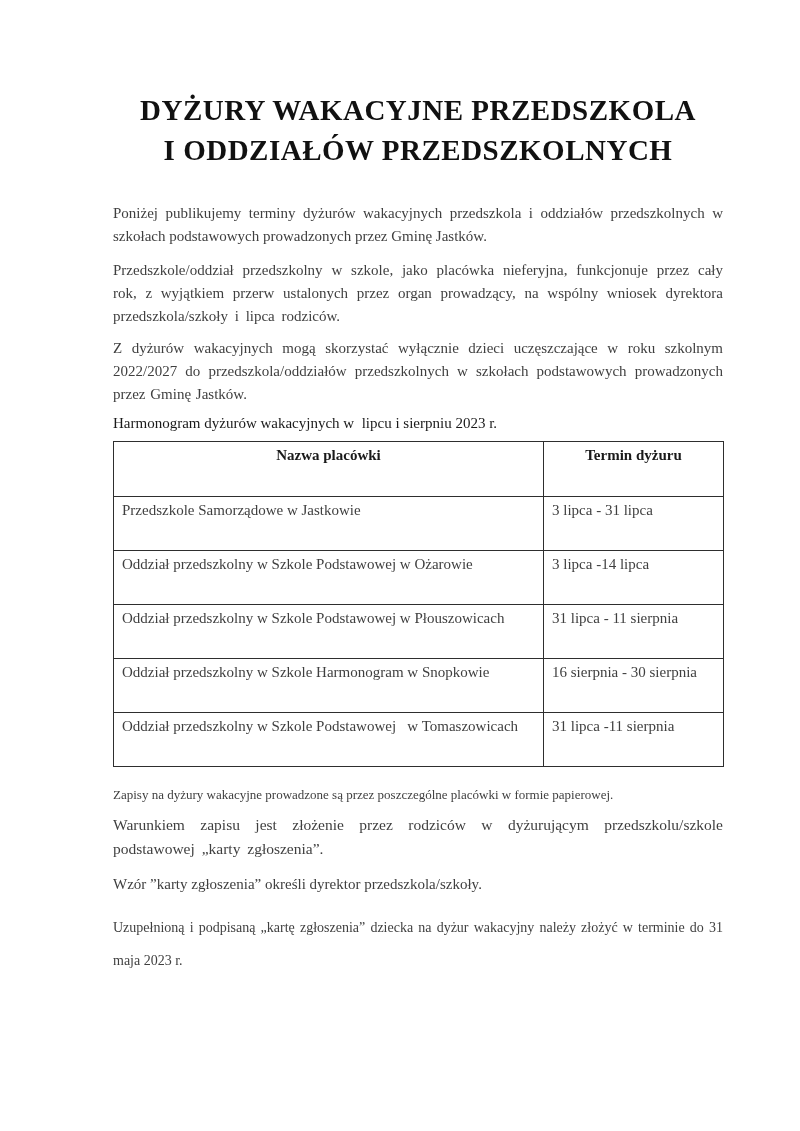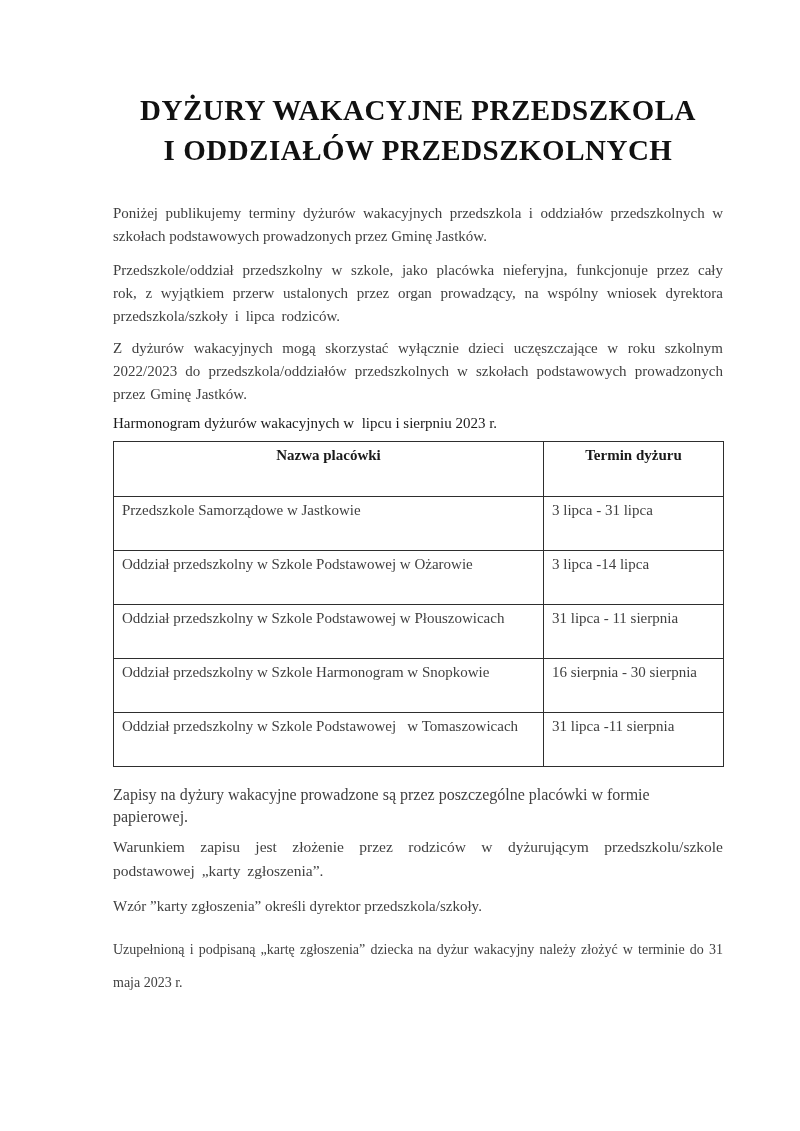--- a/index.html
+++ b/index.html
@@ -69,21 +69,21 @@
   .duty-table thead th {
     height: 44px;
     font-weight: bold;
     color: #1a1a1a;
   }
   .duty-table thead th.th-name { text-align: center; }
   .duty-table thead th.th-term { text-align: center; }
   .duty-table tbody td { height: 43px; text-align: left; }
   .para-zapisy {
     margin-top: 17px;
-    font-size: 16px;
+    font-size: 13px;
     line-height: 22px;
     text-align: left;
   }
   .para-warunkiem {
     margin-top: 7px;
     font-size: 15.5px;
     line-height: 24px;
     text-align: justify;
     word-spacing: 3px;
   }
@@ -108,21 +108,21 @@
 
     <div class="doc-title">
       <div>DYŻURY WAKACYJNE PRZEDSZKOLA</div>
       <div>I ODDZIAŁÓW PRZEDSZKOLNYCH</div>
     </div>
 
     <p class="para para-intro">Poniżej publikujemy terminy dyżurów wakacyjnych przedszkola i oddziałów przedszkolnych w szkołach podstawowych prowadzonych przez Gminę Jastków.</p>
 
     <p class="para para-nieferyjna">Przedszkole/oddział przedszkolny w szkole, jako placówka nieferyjna, funkcjonuje przez cały rok, z wyjątkiem przerw ustalonych przez organ prowadzący, na wspólny wniosek dyrektora przedszkola/szkoły i lipca rodziców.</p>
 
-    <p class="para para-eligibility">Z dyżurów  wakacyjnych mogą skorzystać wyłącznie dzieci uczęszczające w roku szkolnym 2022/2023 do przedszkola/oddziałów przedszkolnych w szkołach podstawowych prowadzonych przez Gminę Jastków.</p>
+    <p class="para para-eligibility">Z dyżurów  wakacyjnych mogą skorzystać wyłącznie dzieci uczęszczające w roku szkolnym 2022/2027 do przedszkola/oddziałów przedszkolnych w szkołach podstawowych prowadzonych przez Gminę Jastków.</p>
 
     <p class="schedule-heading">Harmonogram dyżurów wakacyjnych w  lipcu i sierpniu 2023 r.</p>
 
     <table class="duty-table">
       <colgroup>
         <col class="col-name">
         <col class="col-term">
       </colgroup>
       <thead>
         <tr>

